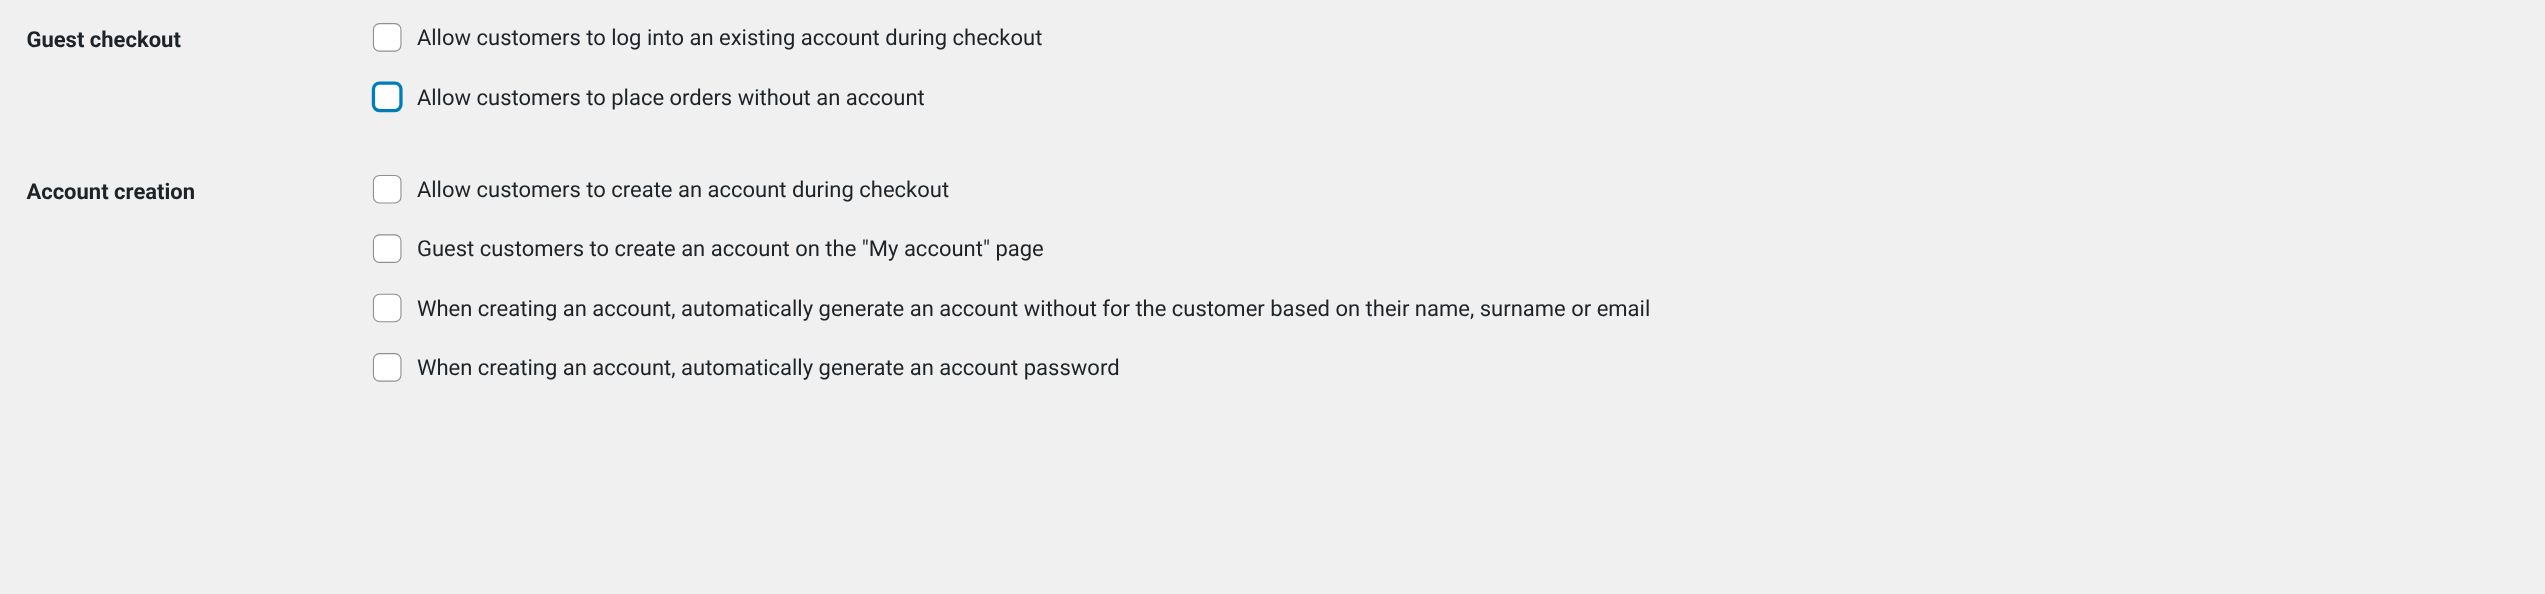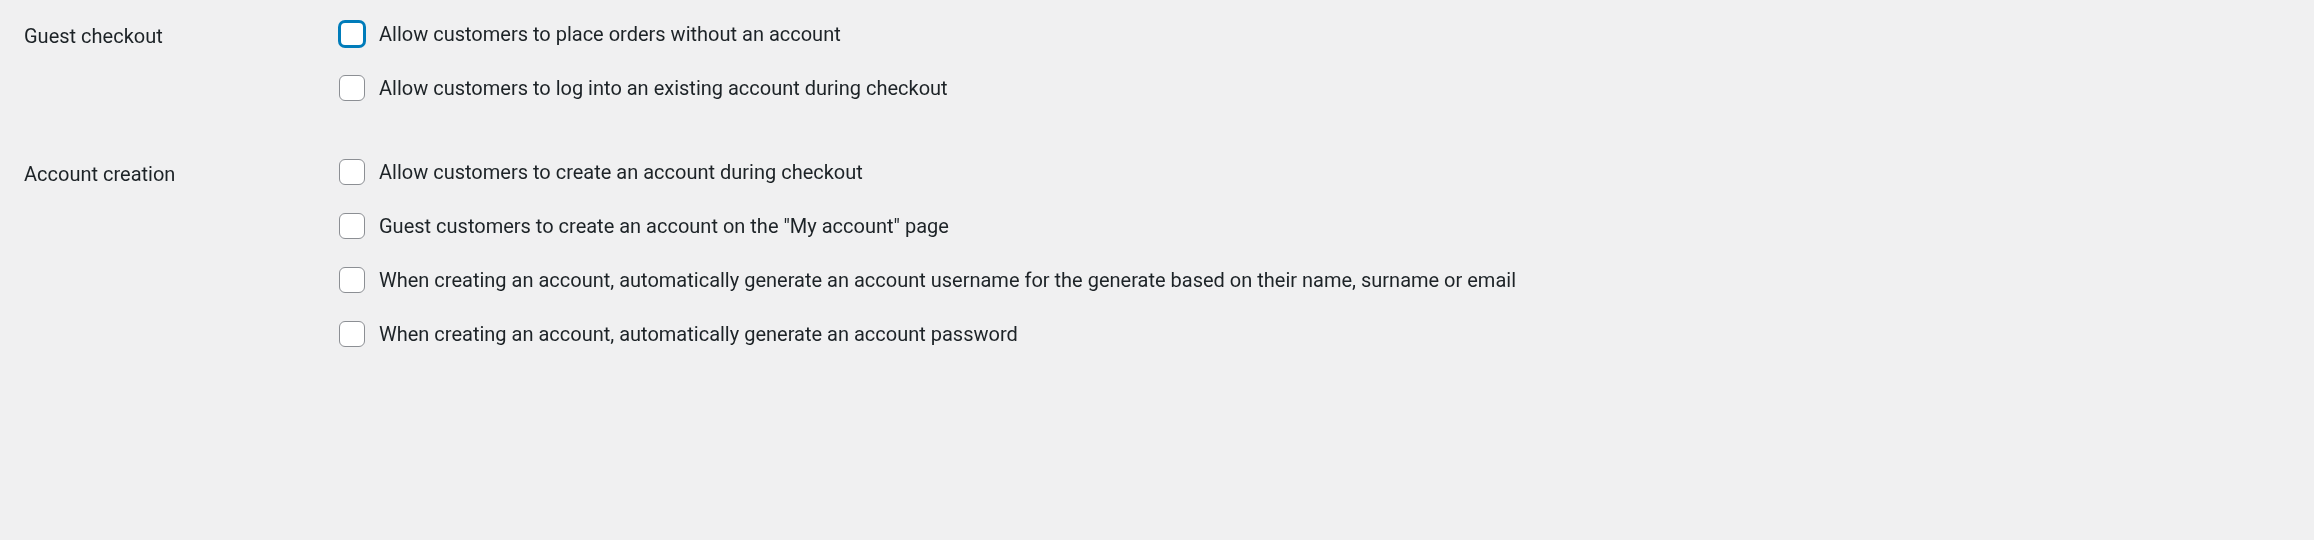--- a/index.html
+++ b/index.html
@@ -17,21 +17,21 @@
     .settings-section {
       display: flex;
       margin-bottom: 56px;
     }
     .settings-section:last-child {
       margin-bottom: 36px;
     }
     .section-label {
       width: 315px;
       flex-shrink: 0;
-      font-weight: 400;
+      font-weight: 700;
       color: #1d2327;
       padding-top: 4px;
       font-size: 20px;
     }
     .section-options {
       flex: 1;
     }
     .checkbox-row {
       display: flex;
       align-items: center;
@@ -60,43 +60,43 @@
       line-height: 1.4;
     }
   </style>
 </head>
 <body>
 
 <div class="settings-section">
   <div class="section-label">Guest checkout</div>
   <div class="section-options">
     <div class="checkbox-row">
+      <div class="checkbox"></div>
+      <span class="checkbox-label">Allow customers to log into an existing account during checkout</span>
+    </div>
+    <div class="checkbox-row">
       <div class="checkbox focused"></div>
       <span class="checkbox-label">Allow customers to place orders without an account</span>
-    </div>
-    <div class="checkbox-row">
-      <div class="checkbox"></div>
-      <span class="checkbox-label">Allow customers to log into an existing account during checkout</span>
     </div>
   </div>
 </div>
 
 <div class="settings-section">
   <div class="section-label">Account creation</div>
   <div class="section-options">
     <div class="checkbox-row">
       <div class="checkbox"></div>
       <span class="checkbox-label">Allow customers to create an account during checkout</span>
     </div>
     <div class="checkbox-row">
       <div class="checkbox"></div>
       <span class="checkbox-label">Guest customers to create an account on the "My account" page</span>
     </div>
     <div class="checkbox-row">
       <div class="checkbox"></div>
-      <span class="checkbox-label">When creating an account, automatically generate an account username for the generate based on their name, surname or email</span>
+      <span class="checkbox-label">When creating an account, automatically generate an account without for the customer based on their name, surname or email</span>
     </div>
     <div class="checkbox-row">
       <div class="checkbox"></div>
       <span class="checkbox-label">When creating an account, automatically generate an account password</span>
     </div>
   </div>
 </div>
 
 </body></html>

